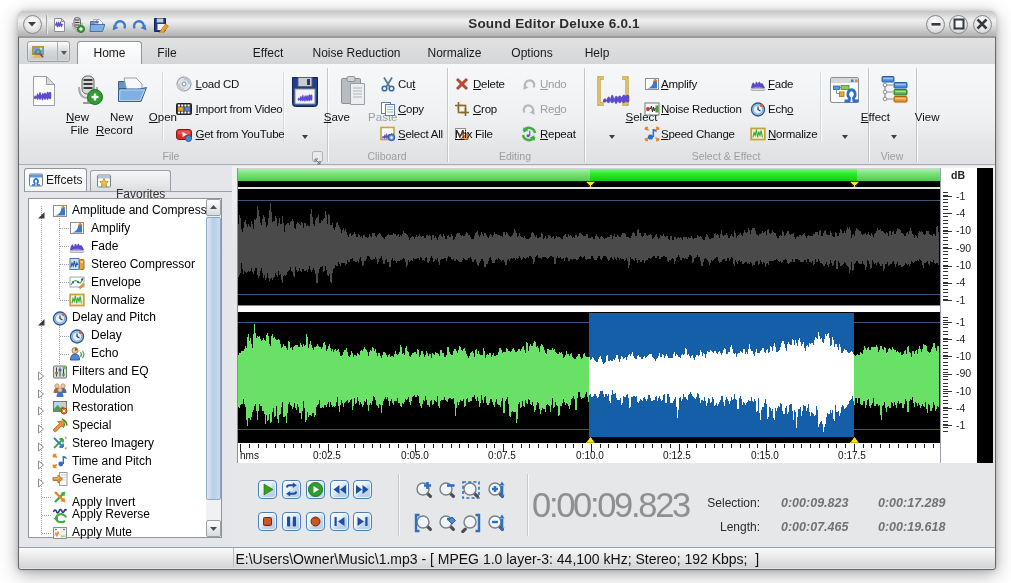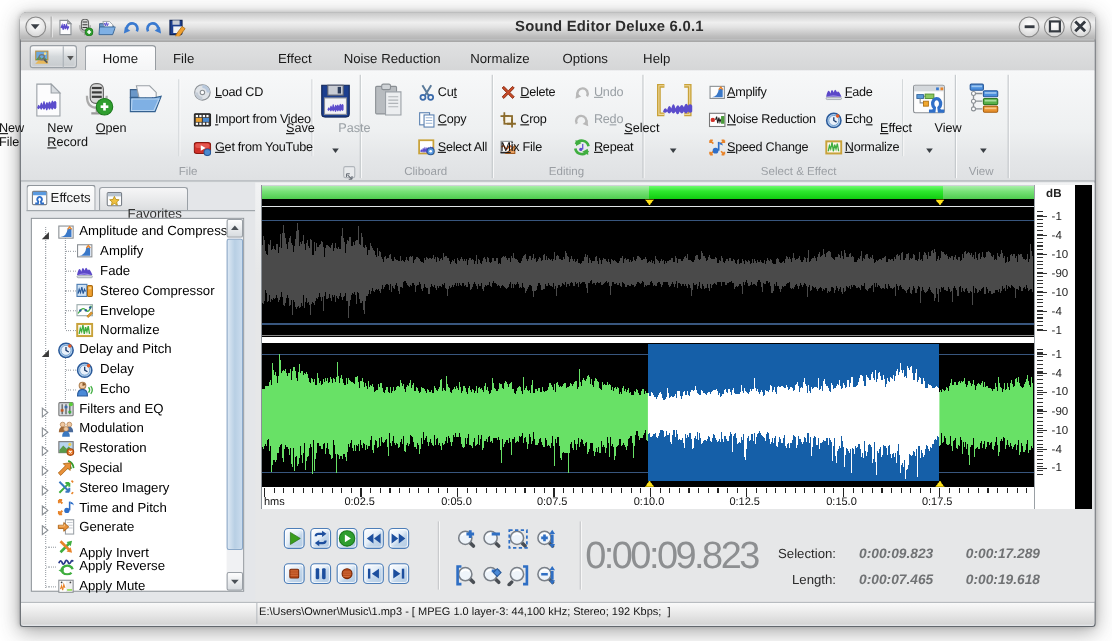--- a/index.html
+++ b/index.html
@@ -12,42 +12,42 @@
 .qsep{position:absolute;left:46px;top:15px;width:1px;height:19px;background:#a8a8a8;box-shadow:1px 0 0 #e8e8e8}
 #tabrow{position:absolute;left:19px;top:37px;width:976px;height:27px;background:linear-gradient(#e0e1e2,#d5d6d7);border-top:1px solid #9a9a9a}
 #appbtn{position:absolute;left:27px;top:41px;width:43px;height:21px;border:1px solid #9aa0a6;border-radius:3px;background:linear-gradient(#fdfdfd,#d4d8db 50%,#c6cacd);box-shadow:inset 0 0 2px #fff}
 .tab{position:absolute;top:42px;height:22px;line-height:22px;text-align:center;font-size:12px;color:#1a1a1a}
 .tab.active{top:40.5px;height:23.5px;background:linear-gradient(#fdfdfe,#f4f5f6);border:1px solid #8f959b;border-bottom:none;border-radius:3.5px 3.5px 0 0;line-height:23px;margin-left:0!important;font-weight:400}
 #ribbon{position:absolute;left:19px;top:64px;width:976px;height:101px;background:linear-gradient(#f7f8f9,#eef0f1 55%,#e4e6e8 80%,#dfe1e3);border-bottom:1px solid #a8adb2}
 .gsep{position:absolute;top:68px;width:1px;height:94px;background:#c3c7ca;box-shadow:1px 0 0 rgba(255,255,255,.8)}
 .isep{position:absolute;top:72px;width:1px;height:70px;background:#d4d8da;box-shadow:1px 0 0 rgba(255,255,255,.7)}
 .glab{position:absolute;top:150px;width:120px;text-align:center;font-size:10.5px;color:#9a9ea3}
 .rtxt{position:absolute;font-size:11.5px;letter-spacing:-0.25px;color:#111;height:17px;line-height:17px;white-space:nowrap}
-.rtxtC{position:absolute;font-size:11.5px;color:#111;text-align:left;height:12.5px;line-height:12.5px;white-space:nowrap}
+.rtxtC{position:absolute;font-size:11.5px;color:#111;text-align:right;height:12.5px;line-height:12.5px;white-space:nowrap}
 .dis{color:#9aa0a5}
 .drop{position:absolute;width:0;height:0;border-left:3.5px solid transparent;border-right:3.5px solid transparent;border-top:4px solid #3a3f44}
 #launcher{position:absolute;left:312px;top:151px;width:11px;height:11px;border:1px solid #b0b5ba;border-radius:2px;background:#e8eaec}
 #leftpanel{position:absolute;left:20px;top:166px;width:212px;height:381px;background:#e4e6e9}
 .ltab{position:absolute;font-size:12px;color:#1a1a1a}
 #treebox{position:absolute;left:28px;top:198px;width:194px;height:340px;background:#fff;border:1px solid #8f959b}
 .titem{position:absolute;font-size:12px;color:#000;white-space:nowrap;height:17px;line-height:17px}
 .texp{position:absolute;width:10px;height:10px}
 .dotv{position:absolute;width:1px;background-image:repeating-linear-gradient(#9aa0a6 0 1px,transparent 1px 2px)}
 .doth{position:absolute;height:1px;background-image:repeating-linear-gradient(90deg,#9aa0a6 0 1px,transparent 1px 2px)}
 #scroll{position:absolute;left:206px;top:199px;width:15px;height:338px;background:#f0f1f3}
 .sbtn{position:absolute;width:15px;height:17px;background:linear-gradient(#fdfdfd,#d8dce0);border:1px solid #9aa0a6;border-radius:2px}
 #sthumb{position:absolute;left:206px;top:217px;width:15px;height:283px;background:linear-gradient(90deg,#dce8f4,#b8cfe4 50%,#cadcee);border:1px solid #8aa8c8;border-radius:2px}
 #controls{position:absolute;left:232px;top:166px;width:763px;height:381px;background:linear-gradient(#f2f3f4,#e6e7e8 22%,#e6e7e8)}
 .pbtn{position:absolute;width:19px;height:19px;border:1px solid #4d7eb8;border-radius:4px;background:linear-gradient(135deg,#fefeff,#e4eef8 45%,#c2d6ea 60%,#b4cce4);box-shadow:inset 0 0 0 1px rgba(255,255,255,.75);display:flex;align-items:center;justify-content:center}
 .csep{position:absolute;top:474px;width:1px;height:62px;background:#c6c8ca;box-shadow:1px 0 0 #f8f8f8}
 #bigtime{position:absolute;left:532px;top:485.5px;width:160px;font-size:34.5px;color:#8d8f91;letter-spacing:-2.3px;white-space:nowrap}
 .sellab{position:absolute;width:80px;text-align:right;font-size:12px;color:#2a2a2a}
 .selval{position:absolute;width:80px;font-size:12.5px;font-style:italic;font-weight:bold;color:#707274;white-space:nowrap}
 #statusbar{position:absolute;left:19px;top:547px;width:976px;height:21px;background:linear-gradient(#fafafa,#e4e4e4 60%,#d4d4d4);border-top:1px solid #9aa0a5;border-radius:0 0 2px 2px}
-#stext{position:absolute;left:235.5px;top:551px;font-size:10px;color:#111;white-space:nowrap}
+#stext{position:absolute;left:235.5px;top:551px;font-size:14px;color:#111;white-space:nowrap}
 </style></head><body>
 <div id="page">
 <div id="win"></div>
 <div id="titlebar"></div>
 <div class="circ" id="menub"><svg width="16" height="16" viewBox="0 0 16 16">
         <path d="M4,6 L8,10.5 L12,6 z" fill="#3a3f46"></path>
       </svg></div>
 <div class="qsep"></div>
 <div style="position:absolute;left:50.7px;top:16.5px;width:17px;height:17px"><svg width="16" height="16" viewBox="0 0 16 16">
         <path d="M3.5,1.5 h7 l3,3 v10 h-10 z" fill="#fcfcfd" stroke="#8a8f94"></path>

